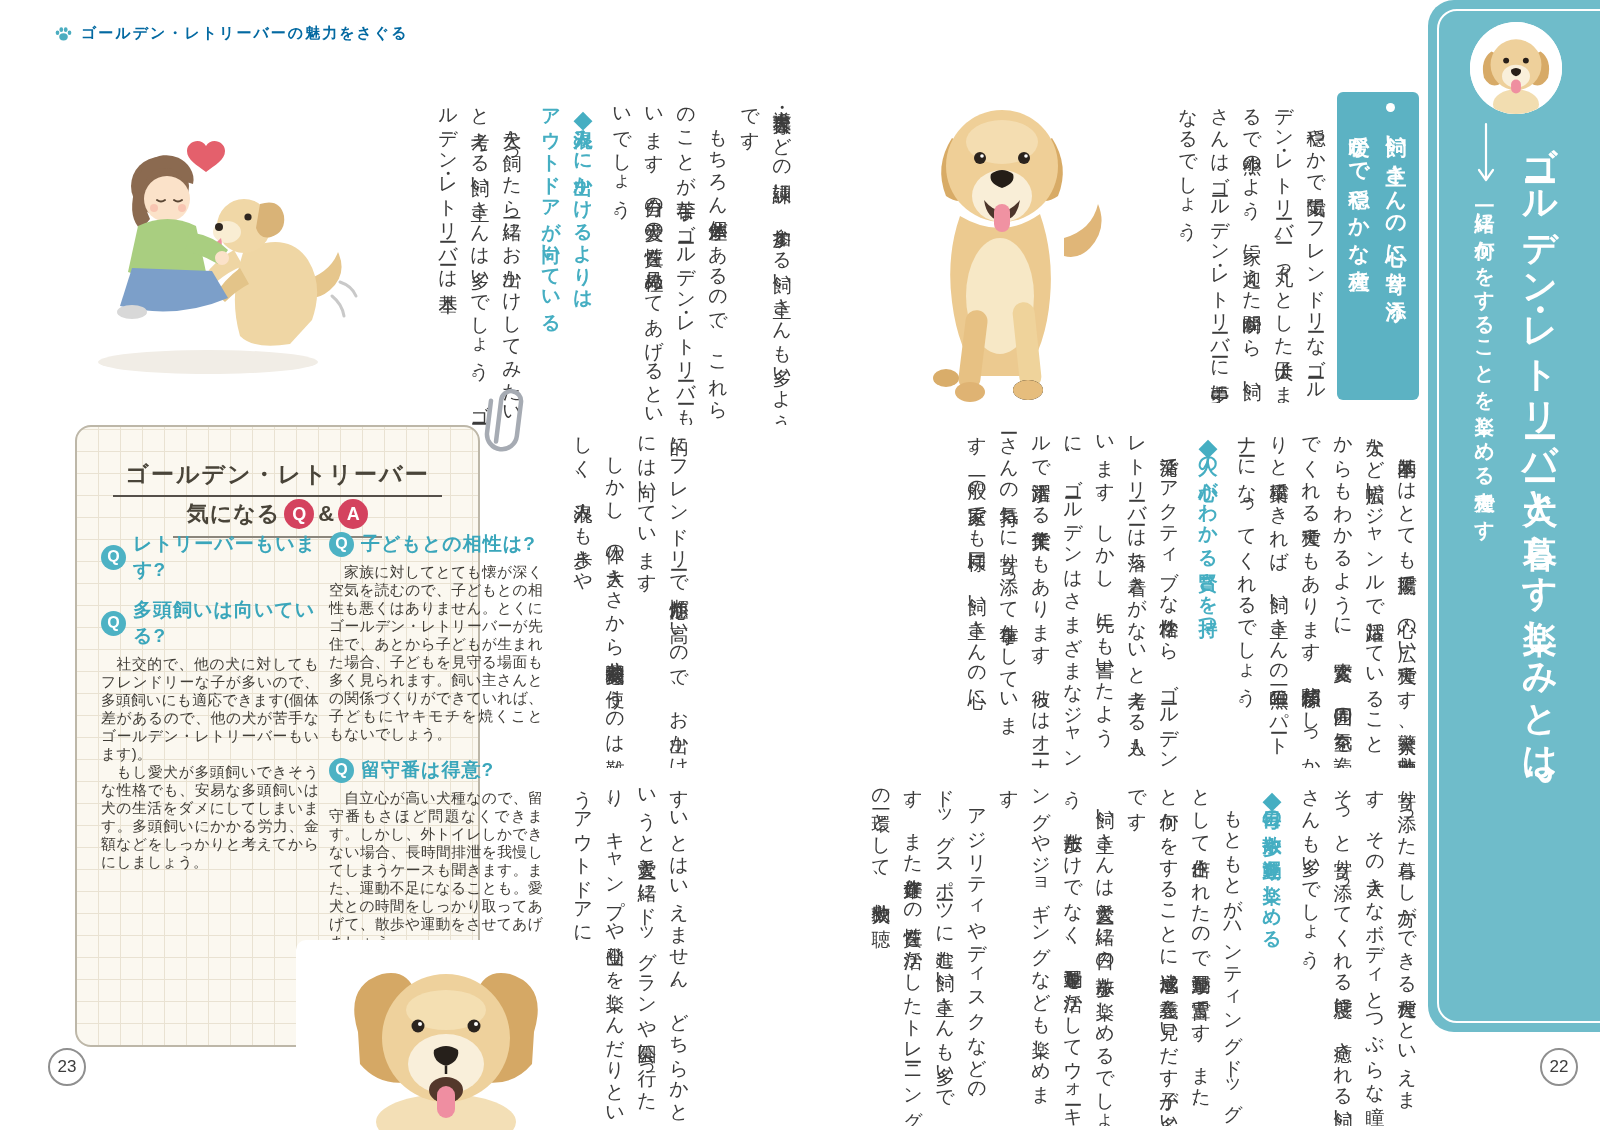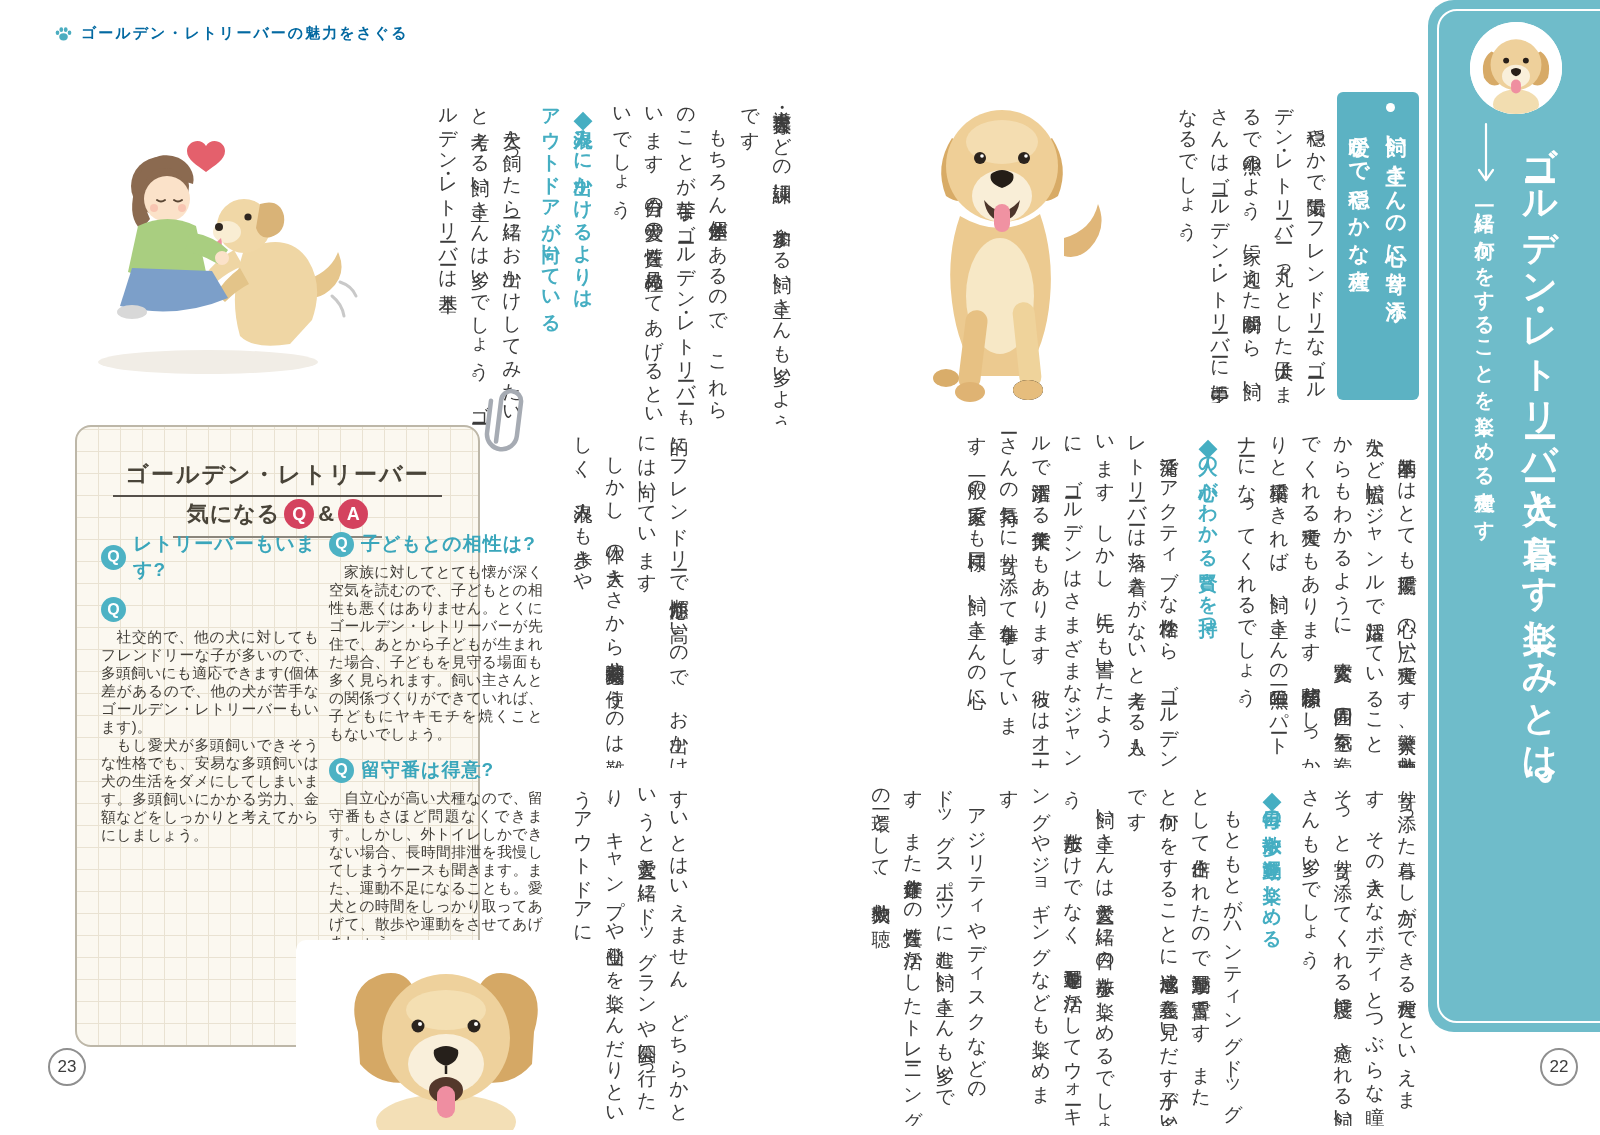--- a/index.html
+++ b/index.html
@@ -216,20 +216,21 @@
     <div class="qacol left">
       <div class="qaitem">
         <div class="qahead">
           <span class="qbadge">Q</span>
           <span class="qtext">レトリーバーもいます?</span>
         </div>
       </div>
       <div class="qaitem">
         <div class="qahead">
           <span class="qbadge">Q</span>
+          <span class="qtext">多頭飼いは向いている?</span>
         </div>
         <div class="qanswer">　社交的で、他の犬に対してもフレンドリーな子が多いので、多頭飼いにも適応できます(個体差があるので、他の犬が苦手なゴールデン・レトリーバーもいます)。
 　もし愛犬が多頭飼いできそうな性格でも、安易な多頭飼いは犬の生活をダメにしてしまいます。多頭飼いにかかる労力、金額などをしっかりと考えてからにしましょう。</div>
       </div>
     </div>
 
     <div class="qacol right">
       <div class="qaitem">
         <div class="qahead">
           <span class="qbadge">Q</span>

